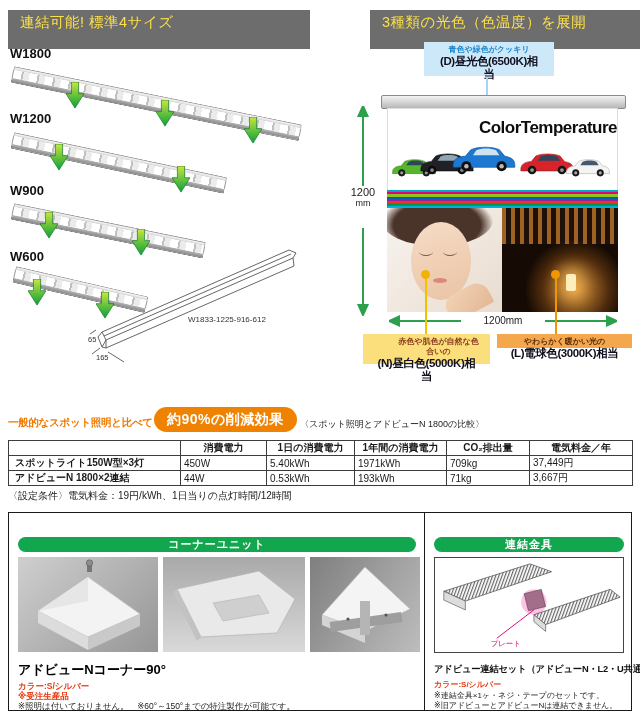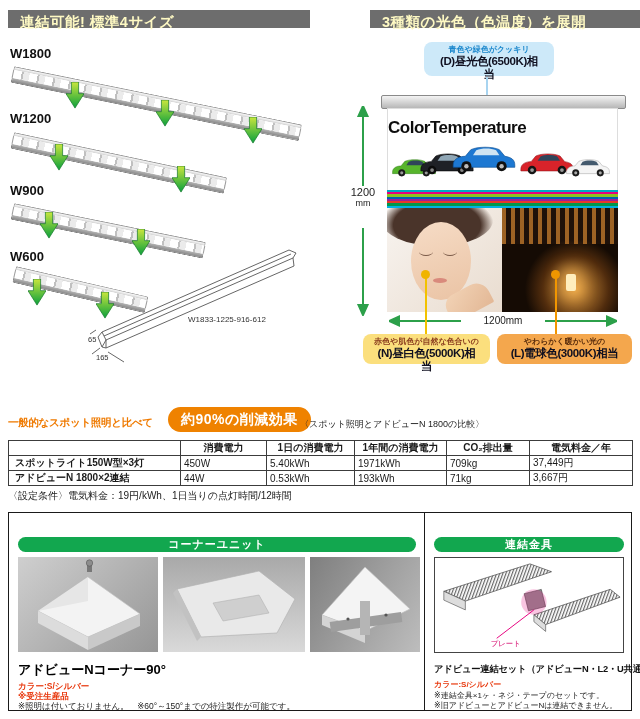--- a/index.html
+++ b/index.html
@@ -1,42 +1,42 @@
 <!DOCTYPE html>
 <html><head>
 <meta charset="utf-8">
 <style>
   html,body { margin:0; padding:0; background:#fff; }
   .page { position:relative; width:640px; height:719px; background:#fff; overflow:hidden;
           font-family:"Liberation Sans","DejaVu Sans",sans-serif; color:#1a1a1a; }
   .abs { position:absolute; }
 
   
-  .sec-header { position:absolute; background:#6d6d6d; color:#fef9c3; font-weight:bold;
-                font-size:14.5px; line-height:25px; height:18px; padding-left:12px;
+  .sec-header { position:absolute; background:#6d6d6d; color:#fde047; font-weight:normal;
+                font-size:14.5px; line-height:25px; height:39px; padding-left:12px;
                 box-sizing:border-box; letter-spacing:.5px; }
 
   
   .size-label { position:absolute; font-weight:bold; font-size:13px; color:#111; }
 
   
   .fixture { position:absolute; transform-origin:0 0; }
   .fx-top  { height:3px; background:linear-gradient(180deg,#fbfbfb,#cfcfcf);
              border:1px solid #9a9a9a; border-bottom:none; border-radius:2px 2px 0 0; }
   .fx-face { height:8px; border-left:1px solid #9a9a9a; border-right:1px solid #9a9a9a;
              background:repeating-linear-gradient(90deg,#ffffff 0 8px,#c0c0c0 8px 10px,#ebebeb 10px 16px); }
   .fx-bot  { height:4px; background:linear-gradient(180deg,#b6b6b6,#888);
              border:1px solid #7e7e7e; border-top:none; border-radius:0 0 2px 2px; }
   .dn-arrow { position:absolute; width:18px; height:27px; }
 
   
   .poster-bar { position:absolute; background:linear-gradient(180deg,#f4f4f4,#b7b7b7);
                 border:1px solid #8a8a8a; border-radius:2px; }
   .poster { position:absolute; background:#fff; border:1px solid #ddd; box-sizing:border-box; }
-  .poster-title { position:absolute; width:100%; text-align:left; font-weight:bold;
+  .poster-title { position:absolute; width:100%; text-align:right; font-weight:bold;
                   font-size:17px; letter-spacing:-0.5px; color:#0d0d0d; }
   .stripes { position:absolute; background:linear-gradient(
       #00a7c4 0 12.5%, #e6007e 12.5% 25%, #8dc21f 25% 37.5%, #0062b0 37.5% 50%,
       #9b1f97 50% 62.5%, #e83828 62.5% 75%, #00984b 75% 87.5%, #00b2e3 87.5% 100%); }
   .photo-woman { position:absolute; overflow:hidden; background:linear-gradient(135deg,#f8f4f0,#e9dccf); }
   .hair { position:absolute; left:-6px; top:-14px; width:112px; height:52px; border-radius:50%;
           background:radial-gradient(ellipse at 50% 60%, #4a342a 55%, rgba(74,52,42,0) 72%); }
   .face { position:absolute; left:24px; top:14px; width:60px; height:78px; border-radius:50%;
           background:linear-gradient(160deg,#f6dcc6,#eac3a4); }
   .eye { position:absolute; width:14px; height:7px; border-bottom:1.6px solid #7a5a48; border-radius:50%; }
@@ -49,25 +49,25 @@
   .glow { position:absolute; left:18%; top:28%; width:82%; height:72%;
           background:radial-gradient(circle at 55% 70%, rgba(255,178,74,.85), rgba(255,140,40,.25) 45%, rgba(0,0,0,0) 68%); }
   .lamp { position:absolute; left:64px; top:66px; width:10px; height:17px; border-radius:2px;
           background:#ffeebc; box-shadow:0 0 14px 7px rgba(255,190,90,.55); }
 
   
   .meas { stroke:#2ca04a; stroke-width:2; fill:#2ca04a; }
   .dim-text { position:absolute; color:#222; font-weight:normal; text-align:center; }
 
   
-  .callout { position:absolute; border-radius:8px; text-align:center; box-sizing:border-box; padding:3px 11px 2px; }
+  .callout { position:absolute; border-radius:0; text-align:center; box-sizing:border-box; padding:3px 11px 2px; }
   .callout .l1 { display:block; font-size:8px; font-weight:bold; line-height:10px; }
   .callout .l2 { display:block; font-size:11.5px; font-weight:bold; line-height:13px; color:#101020; letter-spacing:-0.4px; }
   .co-blue   { background:#cde9f9; }  .co-blue .l1   { color:#1b87cc; }
-  .co-yellow { background:#fbdf7d; }  .co-yellow .l1 { color:#8a3c1e; }
+  .co-yellow { background:#fbdf7d; }  .co-yellow .l1 { color:#8a3c1e;margin-left:24px; }
   .co-orange { background:#f4a74d; }  .co-orange .l1 { color:#5a2d0c; }
   .lead-line { position:absolute; width:2px; }
 
   
   .cmp-lead { position:absolute; color:#ef7a00; font-weight:bold; font-size:10.5px; letter-spacing:-0.3px; }
   .cmp-badge { position:absolute; background:#ef8200; color:#fff; font-weight:bold; font-size:14px;
                border-radius:14px; padding:4px 13px 3px; letter-spacing:.5px; }
   .cmp-note { position:absolute; font-size:9px; color:#222; }
   table.cmp { position:absolute; border-collapse:collapse; font-size:10px; table-layout:fixed; }
   table.cmp th, table.cmp td { border:1px solid #3c3c3c; height:14px; padding:0 3px;
@@ -277,27 +277,27 @@
 
   <div class="lead-line" style="left:425px;top:276px;height:58px;background:#f2c200"></div>
   <div class="abs" style="left:421px;top:270px;width:9px;height:9px;border-radius:50%;background:#f0b400"></div>
   <div class="lead-line" style="left:555px;top:276px;height:58px;background:#f29600"></div>
   <div class="abs" style="left:551px;top:270px;width:9px;height:9px;border-radius:50%;background:#ef9600"></div>
 
   <div class="callout co-yellow" style="left:363px;top:334px;width:127px;height:30px">
     <span class="l1">赤色や肌色が自然な色合いの</span>
     <span class="l2">(N)昼白色(5000K)相当</span>
   </div>
-  <div class="callout co-orange" style="left:497px;top:334px;width:135px;height:30px">
+  <div class="callout co-orange" style="left:497px;top:334px;width:135px;height:14px">
     <span class="l1">やわらかく暖かい光の</span>
     <span class="l2">(L)電球色(3000K)相当</span>
   </div>
 
   <div class="cmp-lead" style="left:8px;top:416px">一般的なスポット照明と比べて</div>
-  <div class="cmp-badge" style="left:168px;top:407px">約90%の削減効果</div>
+  <div class="cmp-badge" style="left:154px;top:407px">約90%の削減効果</div>
   <div class="cmp-note" style="left:300px;top:418px">〈スポット照明とアドビューN 1800の比較〉</div>
 
   <table class="cmp" style="left:8px;top:440px;width:624px">
     <colgroup>
         <col style="width:172px">
         <col style="width:86px">
         <col style="width:88px">
         <col style="width:92px">
         <col style="width:83px">
         <col style="width:103px">

